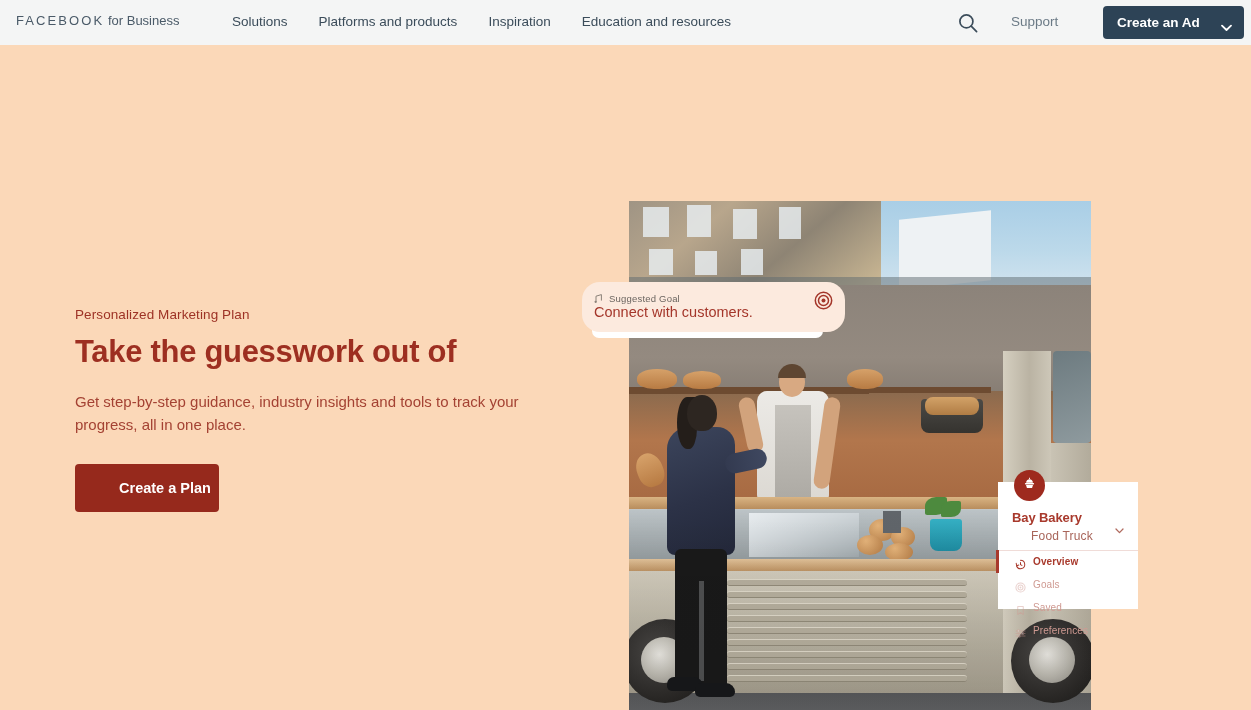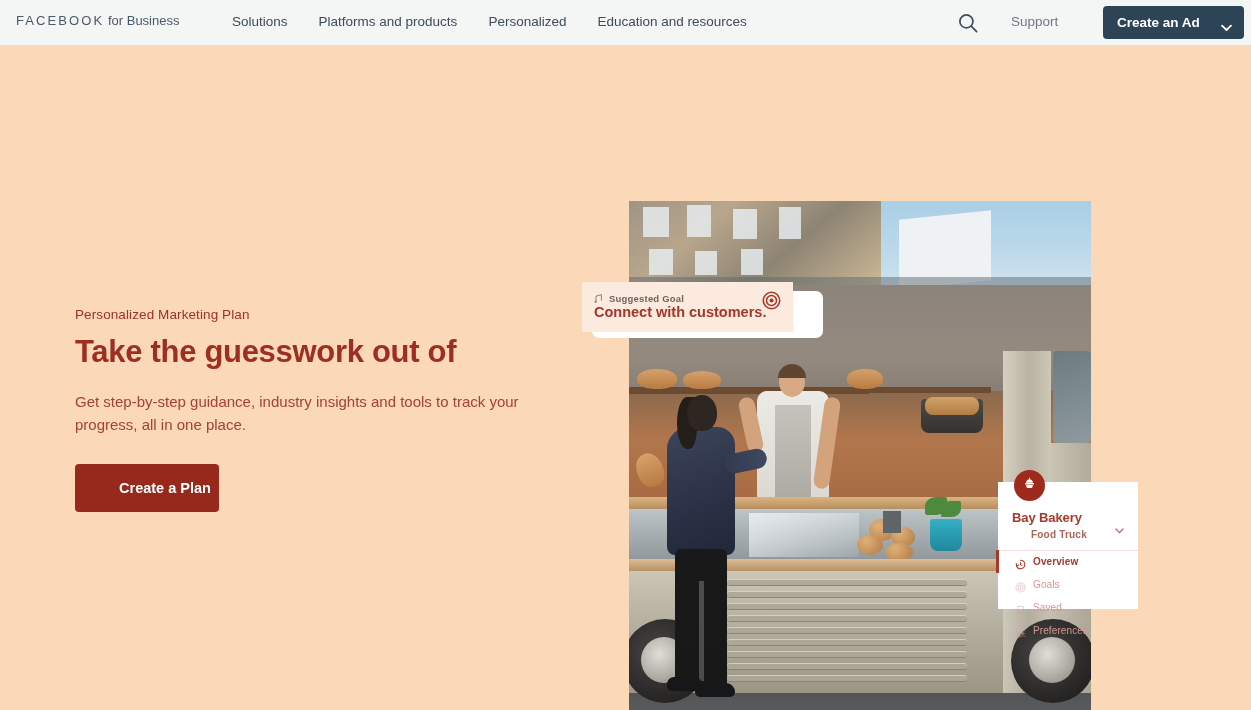--- a/index.html
+++ b/index.html
@@ -163,23 +163,22 @@
     pointer-events:none; }
 
   
   .goal-back {
     position: absolute; left: 592px; top: 246px;
     width: 231px; height: 47px; background: #ffffff;
     border-radius: 7px;
   }
   .goal-card {
     position: absolute; left: 582px; top: 237px;
-    width: 211px; height: 50px; background: #fceade;
-    border-radius: 0;
-    font-weight: bold;
+    width: 263px; height: 50px; background: #fceade;
+    border-radius: 18px;
   }
   .goal-label-row {
     position: absolute; left: 12px; top: 7px;
     display: flex; align-items: center;
   }
   .goal-spark { margin-right: 6px; }
   .goal-label {
     font-size: 9.5px; color: #6b6560; letter-spacing: .2px; white-space: nowrap;
   }
   .goal-text {
@@ -198,21 +197,21 @@
     width: 31px; height: 31px; border-radius: 50%;
     background: #9e2a1e; display: flex;
     align-items: center; justify-content: center;
   }
   .panel-head { position: absolute; left: 14px; top: 28px; }
   .panel-title {
     font-size: 13px; font-weight: bold; color: #a8392c;
     letter-spacing: -0.1px; white-space: nowrap;
   }
   .panel-sub {
-    font-size: 10px; font-weight: bold; color: #a8655a;
+    font-size: 12px; font-weight: normal; color: #a8655a;
     margin-top: 4px; letter-spacing: .2px; padding-left: 19px;
   }
   .panel-chev { position: absolute; right: 14px; top: 38px; }
   .panel-divider {
     position: absolute; left: 0; top: 68px;
     width: 140px; height: 1px; background: #f0dcd8;
   }
   .panel-menu { position: absolute; left: 0; top: 68px; width: 140px; }
   .menu-item {
     position: relative; height: 23px; display: flex;
@@ -234,21 +233,21 @@
 
 <div class="header">
 
   <div class="logo">
     <span class="fb">FACEBOOK</span><span class="fbiz"> for Business</span>
   </div>
 
   <nav class="nav">
     <div class="nav-item">Solutions</div>
     <div class="nav-item">Platforms and products</div>
-    <div class="nav-item">Personalized</div>
+    <div class="nav-item">Inspiration</div>
     <div class="nav-item">Education and resources</div>
   </nav>
 
   <div class="search-btn">
     <svg width="22" height="22" viewBox="0 0 22 22" fill="none">
       <circle cx="9.4" cy="9.4" r="6.5" stroke="#3b4c5a" stroke-width="1.7"></circle>
       <line x1="14.2" y1="14.2" x2="19.6" y2="19.6" stroke="#3b4c5a" stroke-width="1.7" stroke-linecap="round"></line>
     </svg>
   </div>
 

